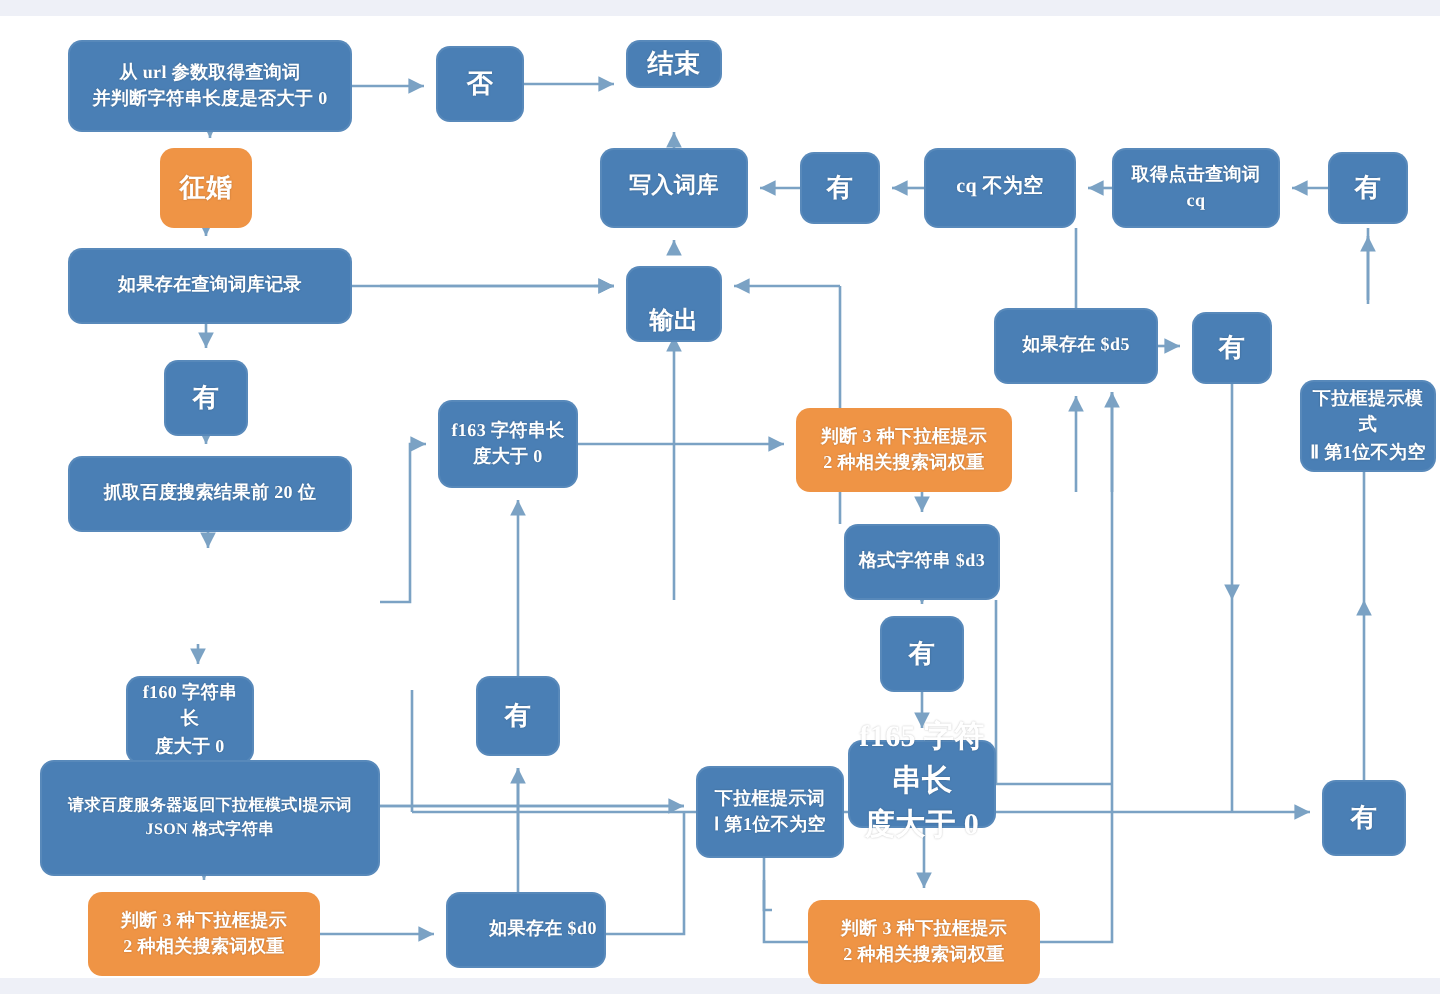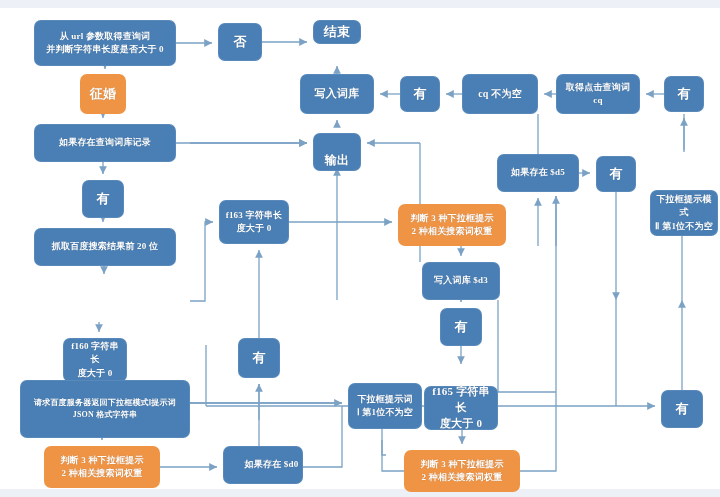--- a/index.html
+++ b/index.html
@@ -221,32 +221,32 @@
     <div class="node blue" style="left: 219px; top: 200px; width: 70px; height: 44px; font-size: 9px;">
       <div class="txt">f163 字符串长<br>度大于 0</div>
     </div>
     <div class="node orange" style="left: 398px; top: 204px; width: 108px; height: 42px; font-size: 9px;">
       <div class="txt">判断  3 种下拉框提示<br>2 种相关搜索词权重</div>
     </div>
     <div class="node blue" style="left: 34px; top: 228px; width: 142px; height: 38px; font-size: 9px;">
       <div class="txt">抓取百度搜索结果前 20 位</div>
     </div>
     <div class="node blue" style="left: 422px; top: 262px; width: 78px; height: 38px; font-size: 9px;">
-      <div class="txt">写入词库 $d3</div>
+      <div class="txt">格式字符串 $d3</div>
     </div>
     <div class="node blue" style="left: 238px; top: 338px; width: 42px; height: 40px; font-size: 13px;">
       <div class="txt">有</div>
     </div>
     <div class="node blue" style="left: 63px; top: 338px; width: 64px; height: 44px; font-size: 9px;">
       <div class="txt">f160 字符串长<br>度大于 0</div>
     </div>
     <div class="node blue" style="left: 440px; top: 308px; width: 42px; height: 38px; font-size: 13px;">
       <div class="txt">有</div>
     </div>
-    <div class="node blue" style="left: 424px; top: 386px; width: 74px; height: 44px; font-size: 11px;">
+    <div class="node blue" style="left: 424px; top: 370px; width: 74px; height: 44px; font-size: 15px;">
       <div class="txt">f165 字符串长<br>度大于 0</div>
     </div>
     <div class="node blue" style="left: 20px; top: 380px; width: 170px; height: 58px; font-size: 8px;">
       <div class="txt">请求百度服务器返回下拉框模式Ⅰ提示词<br>JSON 格式字符串</div>
     </div>
     <div class="node blue" style="left: 348px; top: 383px; width: 74px; height: 46px; font-size: 9px;">
       <div class="txt">下拉框提示词<br>Ⅰ 第1位不为空</div>
     </div>
     <div class="node blue" style="left: 661px; top: 390px; width: 42px; height: 38px; font-size: 13px;">
       <div class="txt">有</div>

